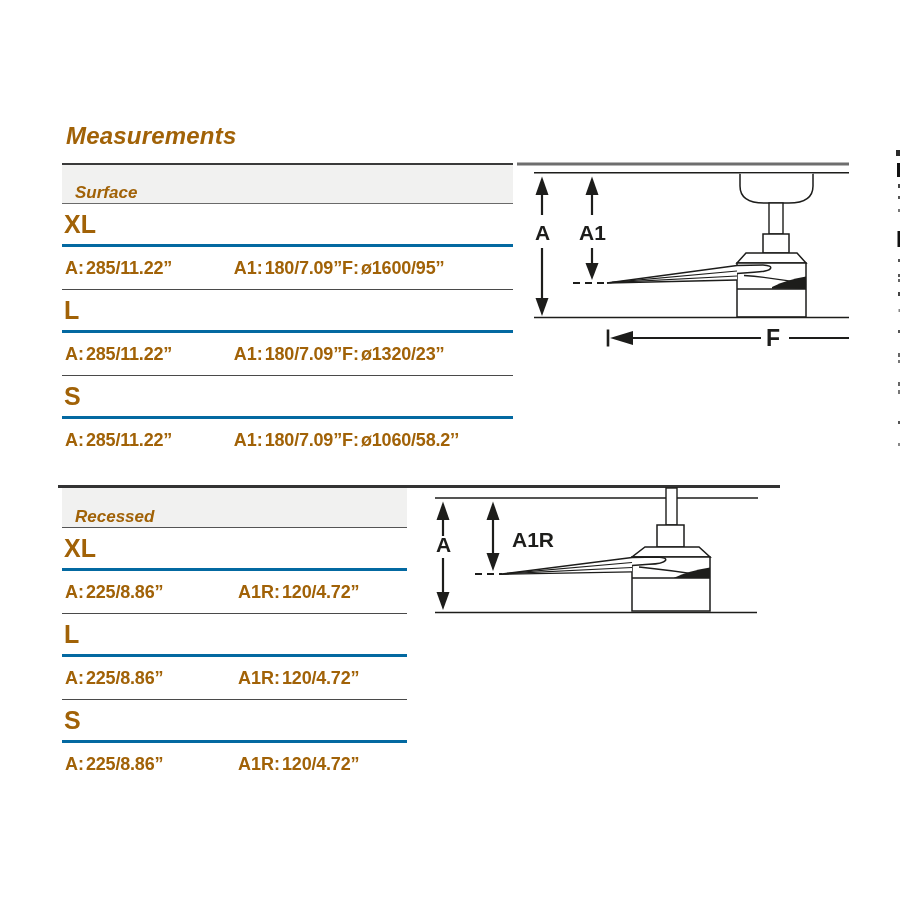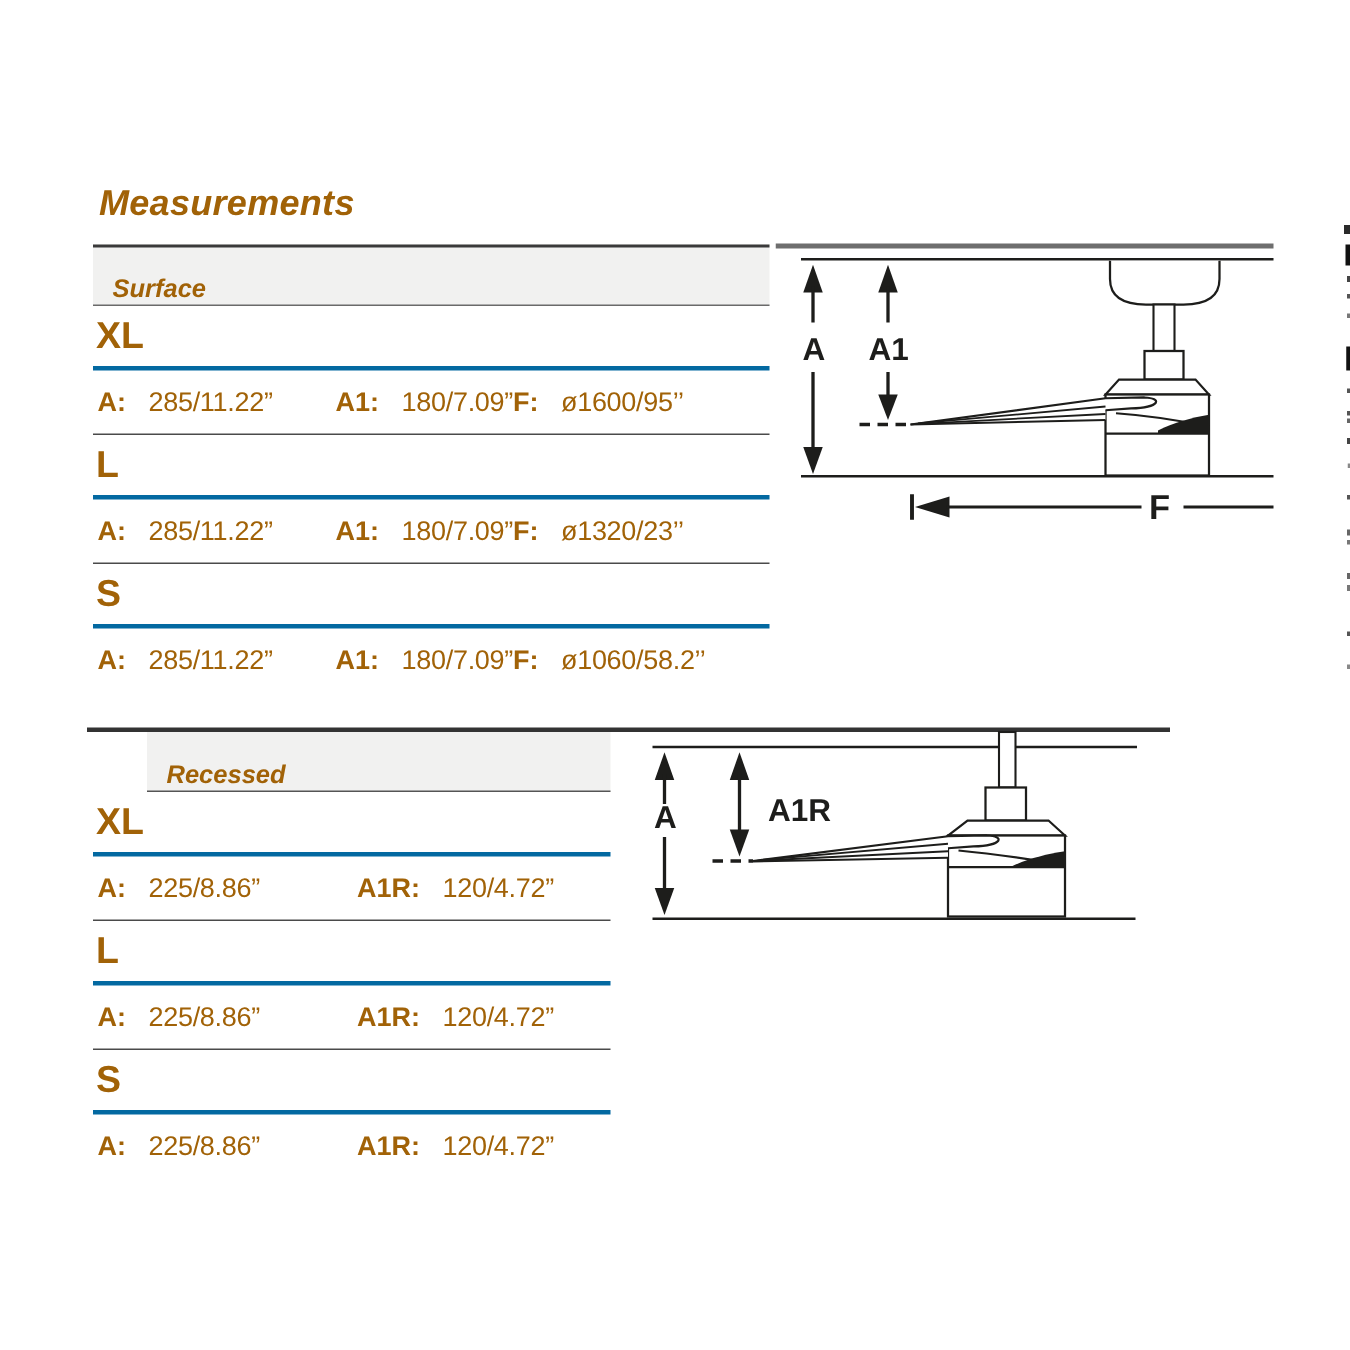--- a/index.html
+++ b/index.html
@@ -24,21 +24,21 @@
     height:43px; display:flex; align-items:center; padding-left:2px;
     font-size:25px; font-weight:bold; border-bottom:3px solid #0369a1;
   }
   .data-row {
     height:43px; display:flex; align-items:center; padding-left:3px;
     font-size:18px; border-bottom:1px solid #4a4a4a;
   }
   .data-row.last { border-bottom:none; }
   .dim { display:inline-block; white-space:nowrap; }
   .dim .lbl { font-weight:bold; }
-  .dim .val { font-weight:normal; margin-left:15px; letter-spacing:-0.2px; }
+  .dim .val { font-weight:bold; margin-left:2px; letter-spacing:-0.2px; }
   .surface-tbl { left:62px; top:163px; width:451px; }
   .surface-tbl .c1 { width:132px; }
   .surface-tbl .c2 { width:145px;text-align:right; }
   .recessed-tbl { left:62px; top:488px; width:345px; }
   .recessed-tbl .c1 { width:173px; }
   
   .section-divider {
     position:absolute; left:58px; top:485px; width:722px; height:3px; background:#333;
   }
   
@@ -127,21 +127,21 @@
     <line class="ink" x1="608" y1="329.5" x2="608" y2="346.5" stroke-width="2.6"></line>
     <polygon fill="#1d1d1b" points="610,338 633,331 633,345"></polygon>
     <line class="ink" x1="631" y1="338" x2="761" y2="338" stroke-width="2"></line>
     <text x="766" y="346" font-size="23">F</text>
     <line class="ink" x1="789" y1="338" x2="849" y2="338" stroke-width="2"></line>
   </svg>
 
   <div class="section-divider"></div>
 
   <section class="tbl recessed-tbl">
-    <div class="tbl-bar" style="border-top:none;height:40px;border-bottom:1px solid #555;margin-left:36px;">
+    <div class="tbl-bar" style="border-top:none;height:40px;border-bottom:1px solid #555;">
       <span>Recessed</span>
     </div>
 
     <div class="size-row">
       <span>XL</span>
     </div>
     <div class="data-row">
       <span class="dim c1"><span class="lbl">A:</span><span class="val">225/8.86”</span></span>
       <span class="dim"><span class="lbl">A1R:</span><span class="val">120/4.72”</span></span>
     </div>

